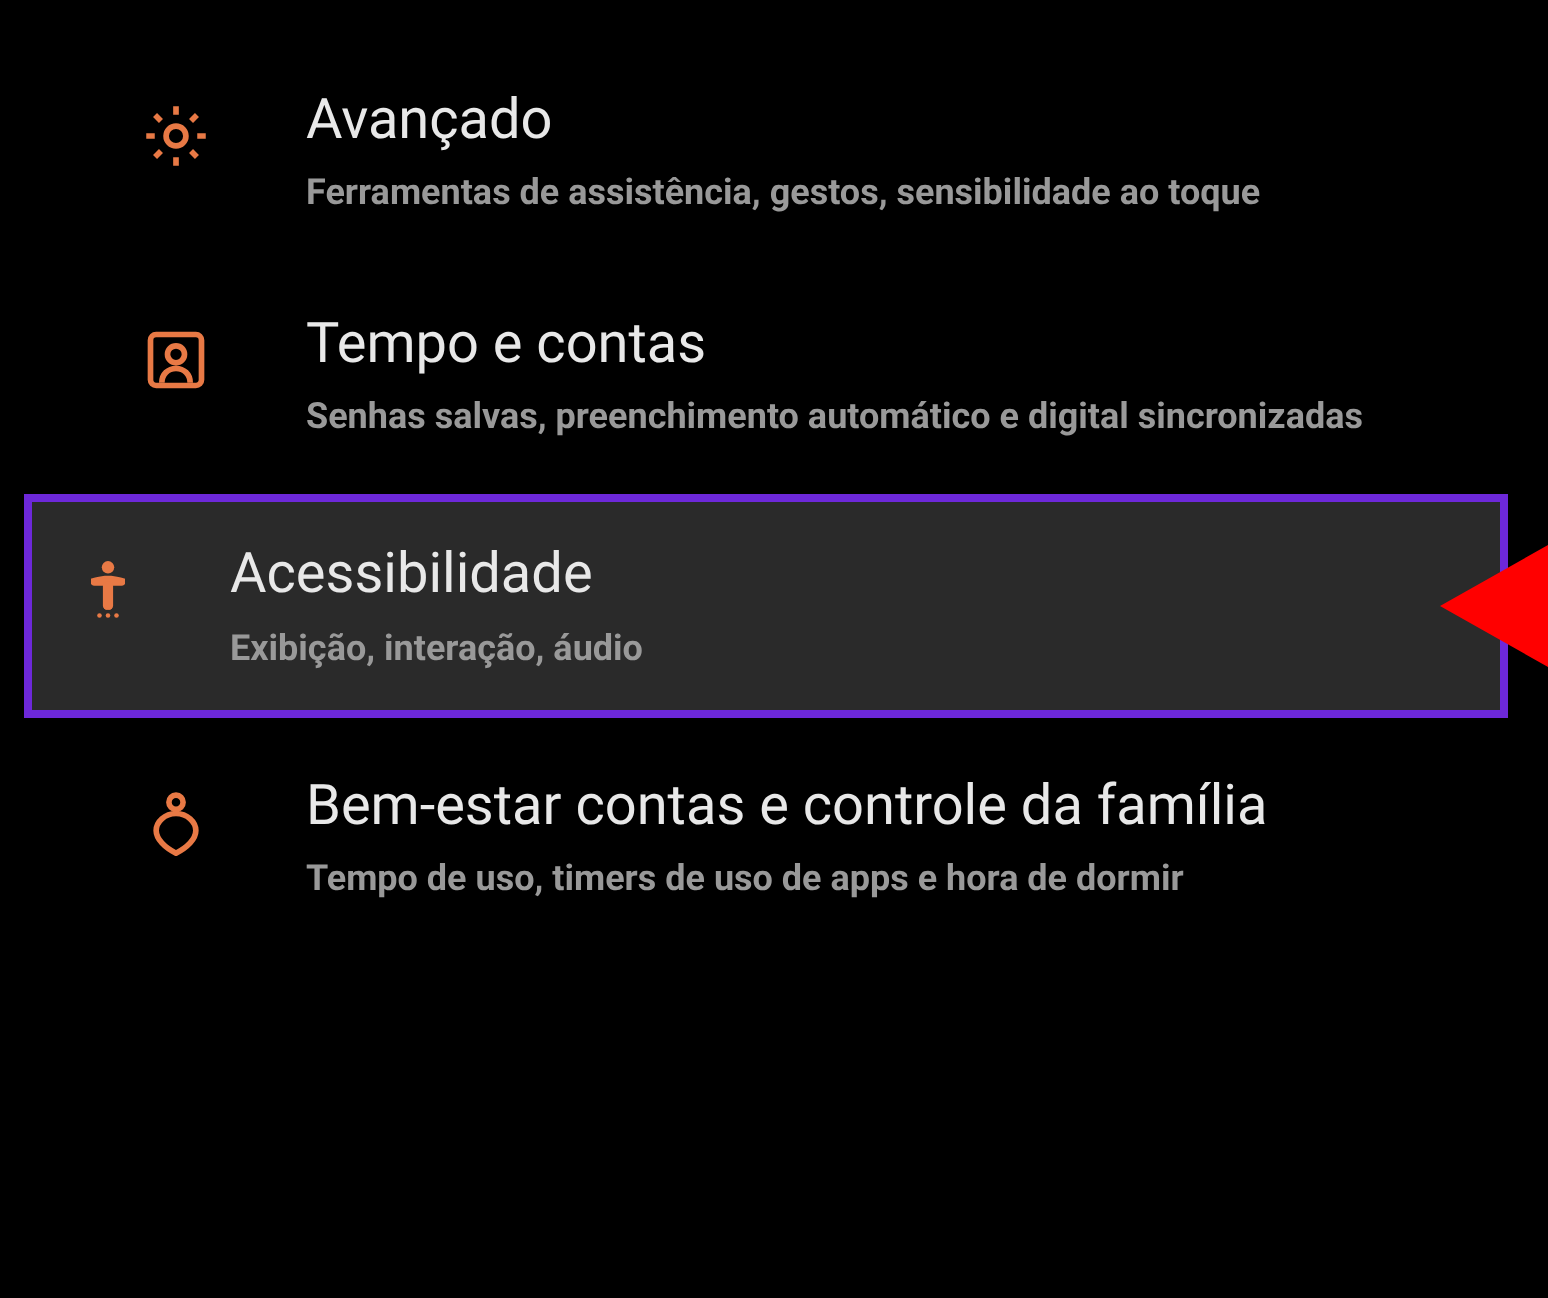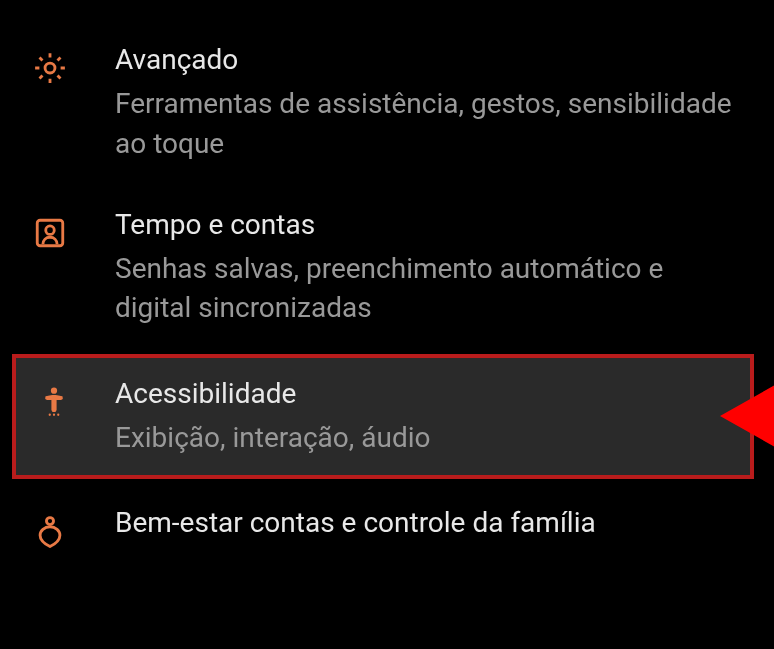--- a/index.html
+++ b/index.html
@@ -18,24 +18,25 @@
     .settings-list {
       display: flex;
       flex-direction: column;
       padding: 20px 0;
     }
     .settings-item {
       display: flex;
       align-items: flex-start;
       padding: 22px 30px;
       gap: 45px;
+      margin-left: 38px;
     }
     .settings-item.highlighted {
       background: #2a2a2a;
-      border: 4px solid #b91c1c;
+      border: 4px solid #6d28d9;
       margin: 4px 20px 4px 12px;
       padding: 18px 18px;
       gap: 41px;
       position: relative;
     }
     .icon-wrapper {
       width: 40px;
       height: 40px;
       display: flex;
       align-items: center;
@@ -54,22 +55,22 @@
       flex: 1;
     }
     .item-title {
       color: #e8e8e8;
       font-size: 28px;
       font-weight: 400;
       line-height: 1.3;
     }
     .item-subtitle {
       color: #999;
-      font-size: 28px;
-      font-weight: 400;
+      font-size: 18px;
+      font-weight: 700;
       line-height: 1.4;
     }
     .arrow-pointer {
       position: absolute;
       right: -270px;
       top: 50%;
       transform: translateY(-50%);
       width: 300px;
       height: 130px;
       pointer-events: none;
@@ -130,16 +131,17 @@
 
   <div class="settings-item">
     <div class="icon-wrapper">
       <svg viewBox="0 0 24 24" fill="none" stroke="#e87945" stroke-width="2">
         <circle cx="12" cy="5" r="2.5"></circle>
         <path d="M12 9 C 8 9 5 12 5 15 C 5 18 8 21 12 23 C 16 21 19 18 19 15 C 19 12 16 9 12 9 Z" stroke-linejoin="round"></path>
       </svg>
     </div>
     <div class="item-content">
       <div class="item-title">Bem-estar contas e controle da família</div>
+      <div class="item-subtitle">Tempo de uso, timers de uso de apps e hora de dormir</div>
     </div>
   </div>
 
 </div>
 
 </body></html>

